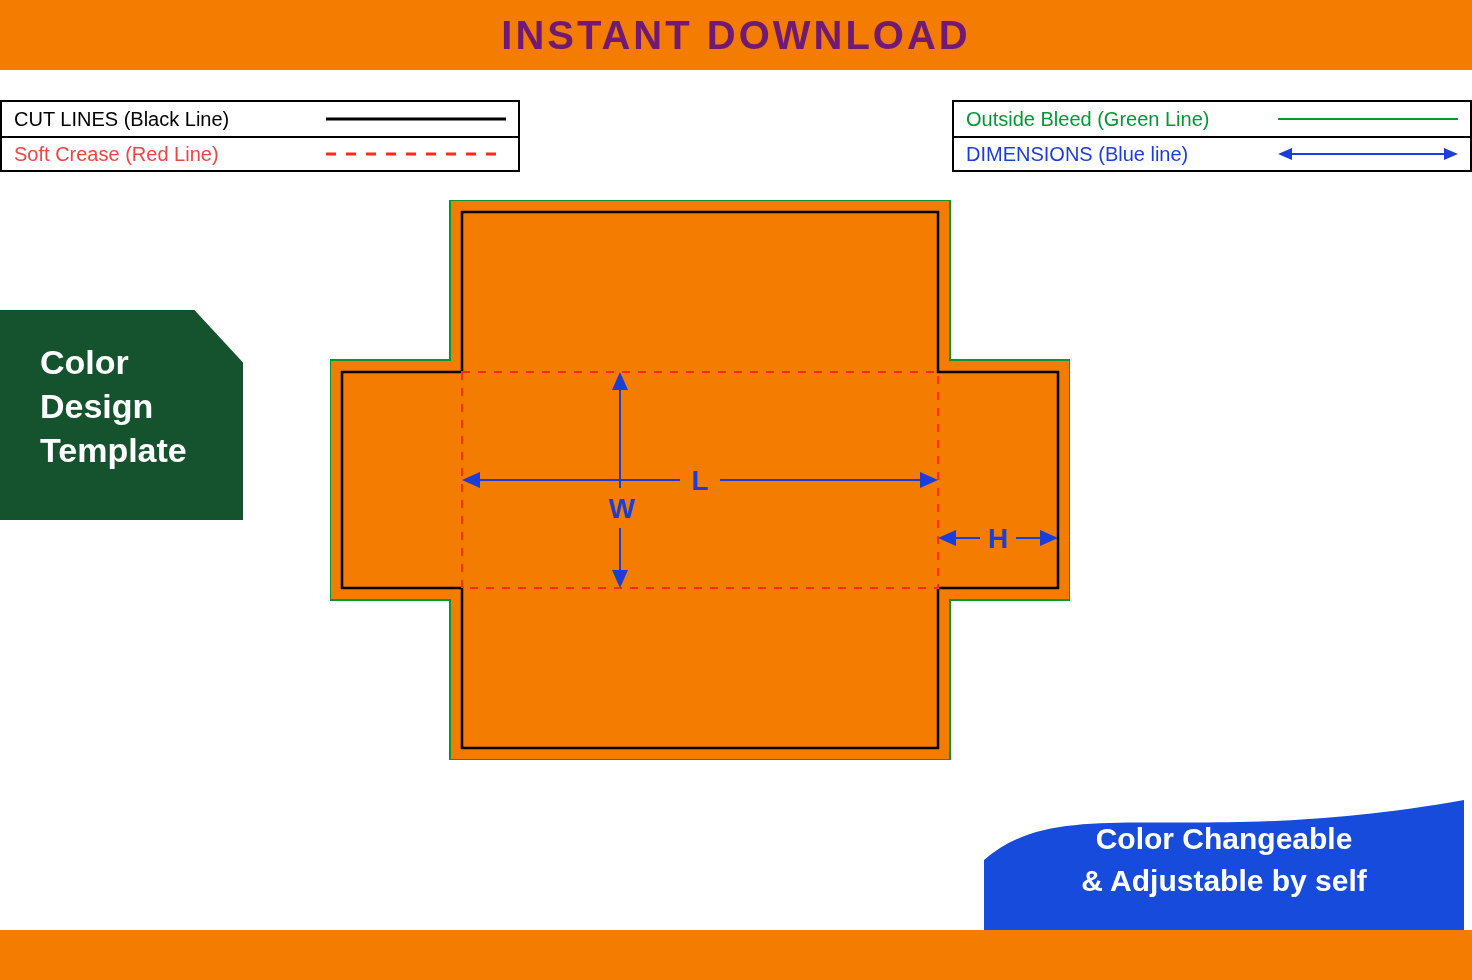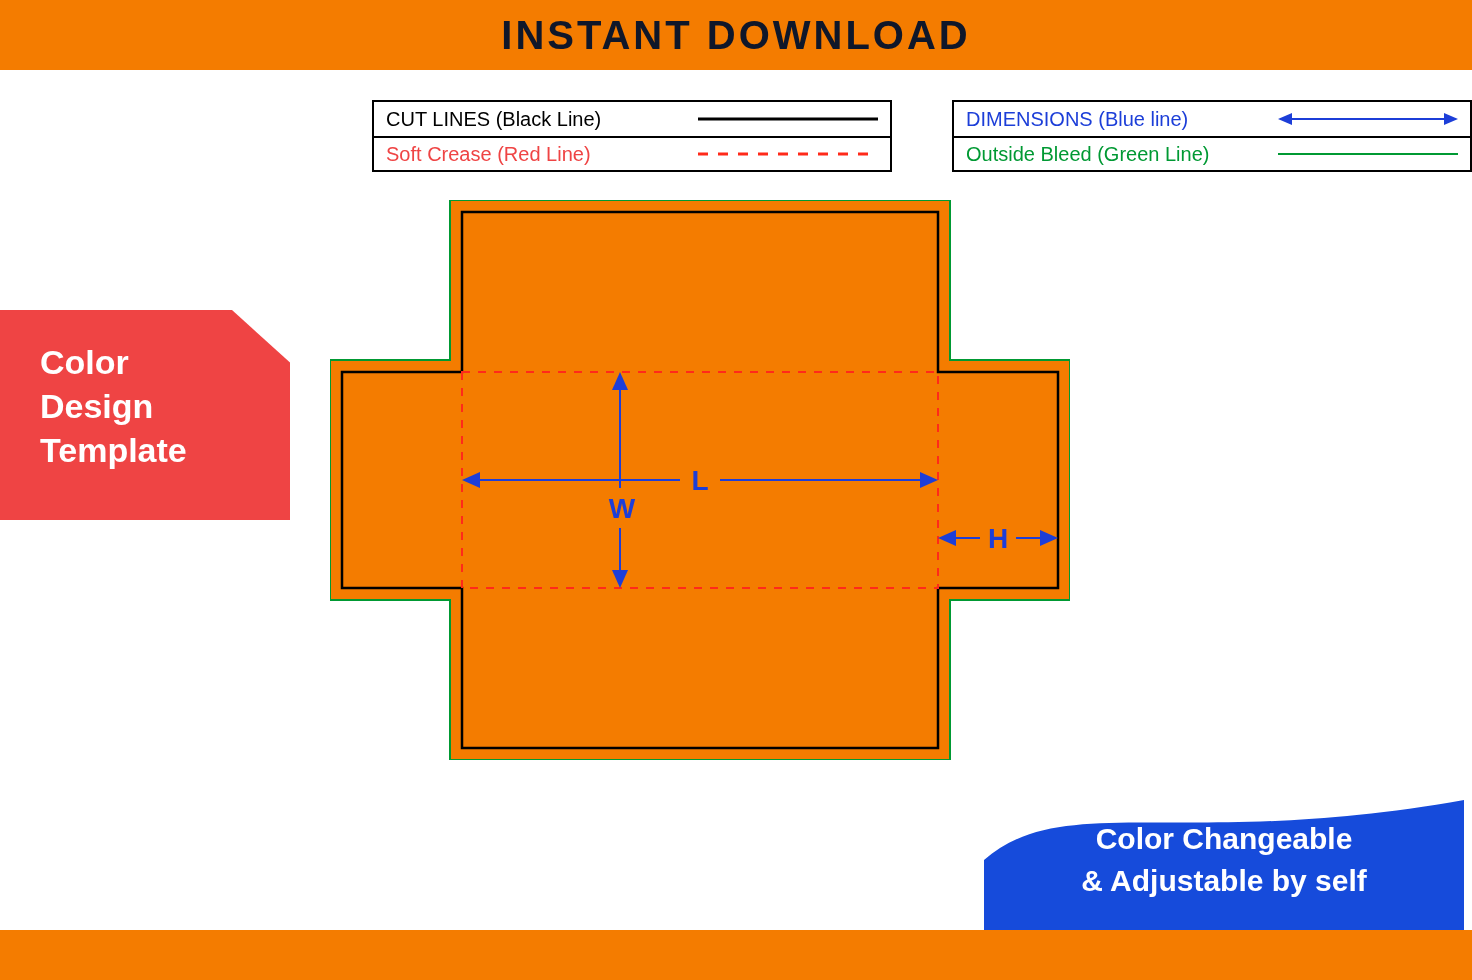--- a/index.html
+++ b/index.html
@@ -1,33 +1,33 @@
 <!DOCTYPE html>
 <html><head>
 <meta charset="utf-8">
 <style>
   * { box-sizing: border-box; margin: 0; padding: 0; }
   html, body { width: 1472px; height: 980px; background: #fff; font-family: Arial, Helvetica, sans-serif; position: relative; overflow: hidden; }
   .top-bar { width: 100%; height: 70px; background: #f47c00; display: flex; align-items: center; justify-content: center; text-align: center; }
-  .top-bar-text { color: #0f172a; font-size: 40px; font-weight: 700; letter-spacing: 3px; font-family: Arial, sans-serif; }
+  .top-bar-text { color: #701a75; font-size: 40px; font-weight: 700; letter-spacing: 3px; font-family: Arial, sans-serif; }
   .bottom-bar { position: absolute; bottom: 0; left: 0; width: 100%; height: 50px; background: #f47c00; }
-  .legend-row { display: flex; gap: 60px; justify-content: flex-end; margin-top: 30px; margin-left: 44px; }
+  .legend-row { display: flex; gap: 60px; justify-content: space-between; margin-top: 30px; }
   .legend-box { border: 2px solid #000; width: 520px; }
   .legend-item { display: flex; align-items: center; height: 34px; padding: 0 12px; }
   .legend-item + .legend-item { border-top: 2px solid #000; }
   .legend-label { font-size: 20px; flex: 1; }
   .legend-sample { width: 180px; height: 20px; display:flex; align-items:center; }
   .black   { color:#000; }
   .red     { color:#ef4444; }
   .blue    { color:#1c3ed8; }
   .green   { color:#009933; }
   .side-badge-left {
     position: absolute; left: 0; top: 310px;
-    width: 290px; height: 210px;
-    background: #ef4444;
+    width: 243px; height: 210px;
+    background: #14532d;
     color: #fff; font-size: 34px; font-weight: 600;
     padding: 30px 20px 20px 40px; line-height: 1.3;
     clip-path: polygon(0 0, 80% 0, 100% 25%, 100% 100%, 0 100%);
   }
   .side-badge-right {
     position: absolute; right: 8px; bottom: 50px;
     width: 480px; height: 140px;
     background: #164bdb; color: #fff;
     font-size: 30px; font-weight: 600;
     display:flex; align-items:center; justify-content:center;
@@ -59,35 +59,35 @@
       <span class="legend-label red">Soft Crease (Red Line)</span>
       <span class="legend-sample">
         <svg width="180" height="20">
             <line x1="0" y1="10" x2="180" y2="10" stroke="#ff2a1a" stroke-width="3" stroke-dasharray="10 10"></line>
           </svg>
       </span>
     </div>
   </div>
   <div class="legend-box">
     <div class="legend-item">
+      <span class="legend-label green">Outside Bleed (Green Line)</span>
+      <span class="legend-sample">
+        <svg width="180" height="20">
+            <line x1="0" y1="10" x2="180" y2="10" stroke="#009933" stroke-width="2"></line>
+          </svg>
+      </span>
+    </div>
+    <div class="legend-item">
       <span class="legend-label blue">DIMENSIONS (Blue line)</span>
       <span class="legend-sample">
         <svg width="180" height="20">
           <line x1="8" y1="10" x2="172" y2="10" stroke="#1c3ed8" stroke-width="2"></line>
           <polygon points="0,10 14,4 14,16" fill="#1c3ed8"></polygon>
           <polygon points="180,10 166,4 166,16" fill="#1c3ed8"></polygon>
         </svg>
-      </span>
-    </div>
-    <div class="legend-item">
-      <span class="legend-label green">Outside Bleed (Green Line)</span>
-      <span class="legend-sample">
-        <svg width="180" height="20">
-            <line x1="0" y1="10" x2="180" y2="10" stroke="#009933" stroke-width="2"></line>
-          </svg>
       </span>
     </div>
   </div>
 </div>
 
 <div class="side-badge-left">
   <span style="white-space:pre-line;">Color
 Design
 Template</span>
 </div>

